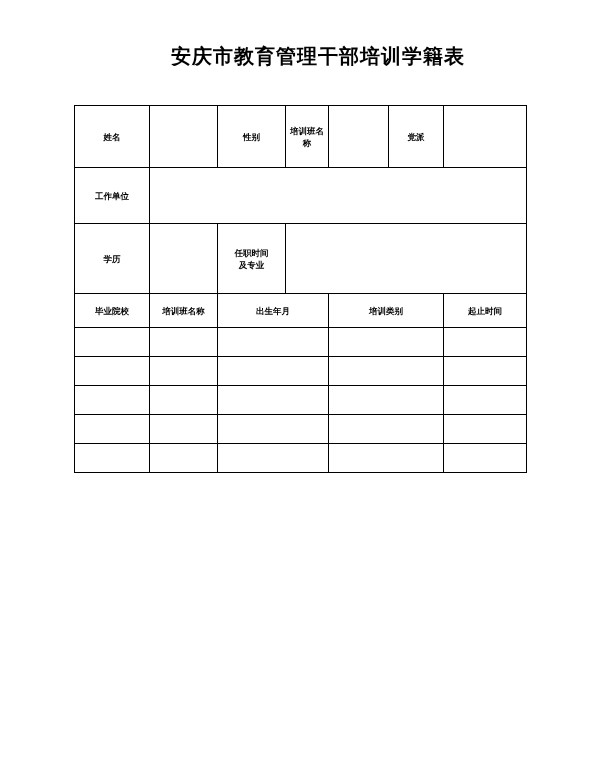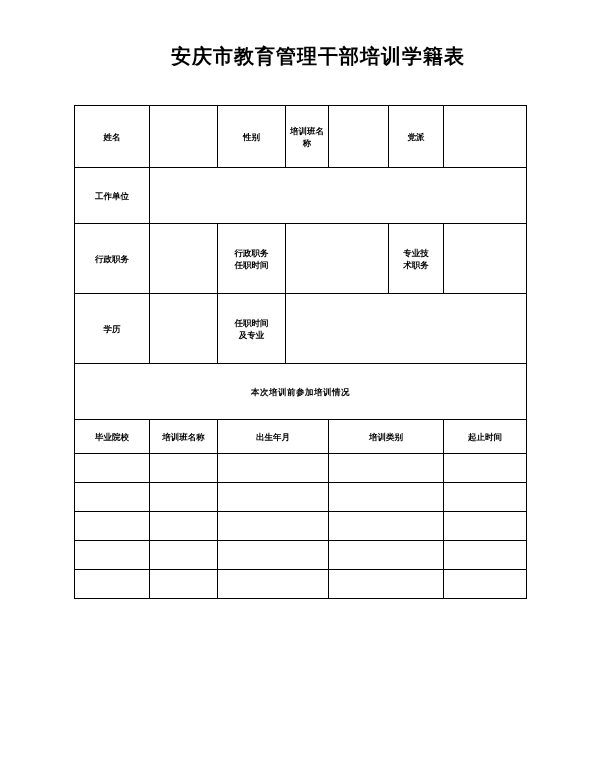--- a/index.html
+++ b/index.html
@@ -91,42 +91,29 @@
       <td></td>
       <td>党派</td>
       <td></td>
     </tr>
 
     <tr class="r-unit">
       <td>工作单位</td>
       <td colspan="6"></td>
     </tr>
 
-    <tr class="r-post">
-      <td>行政职务</td>
-      <td></td>
-      <td class="two-line">行政职务
-任职时间</td>
-      <td colspan="2"></td>
-      <td class="two-line">专业技
-术职务</td>
-      <td></td>
-    </tr>
 
     <tr class="r-edu">
       <td>学历</td>
       <td></td>
       <td class="two-line">任职时间
 及专业</td>
       <td colspan="4"></td>
     </tr>
 
-    <tr class="r-sect">
-      <td class="sect-label" colspan="7">本次培训前参加培训情况</td>
-    </tr>
 
     <tr class="r-colhead">
       <td>毕业院校</td>
       <td>培训班名称</td>
       <td colspan="2">出生年月</td>
       <td colspan="2">培训类别</td>
       <td>起止时间</td>
     </tr>
 
     <tr class="r-blank">

